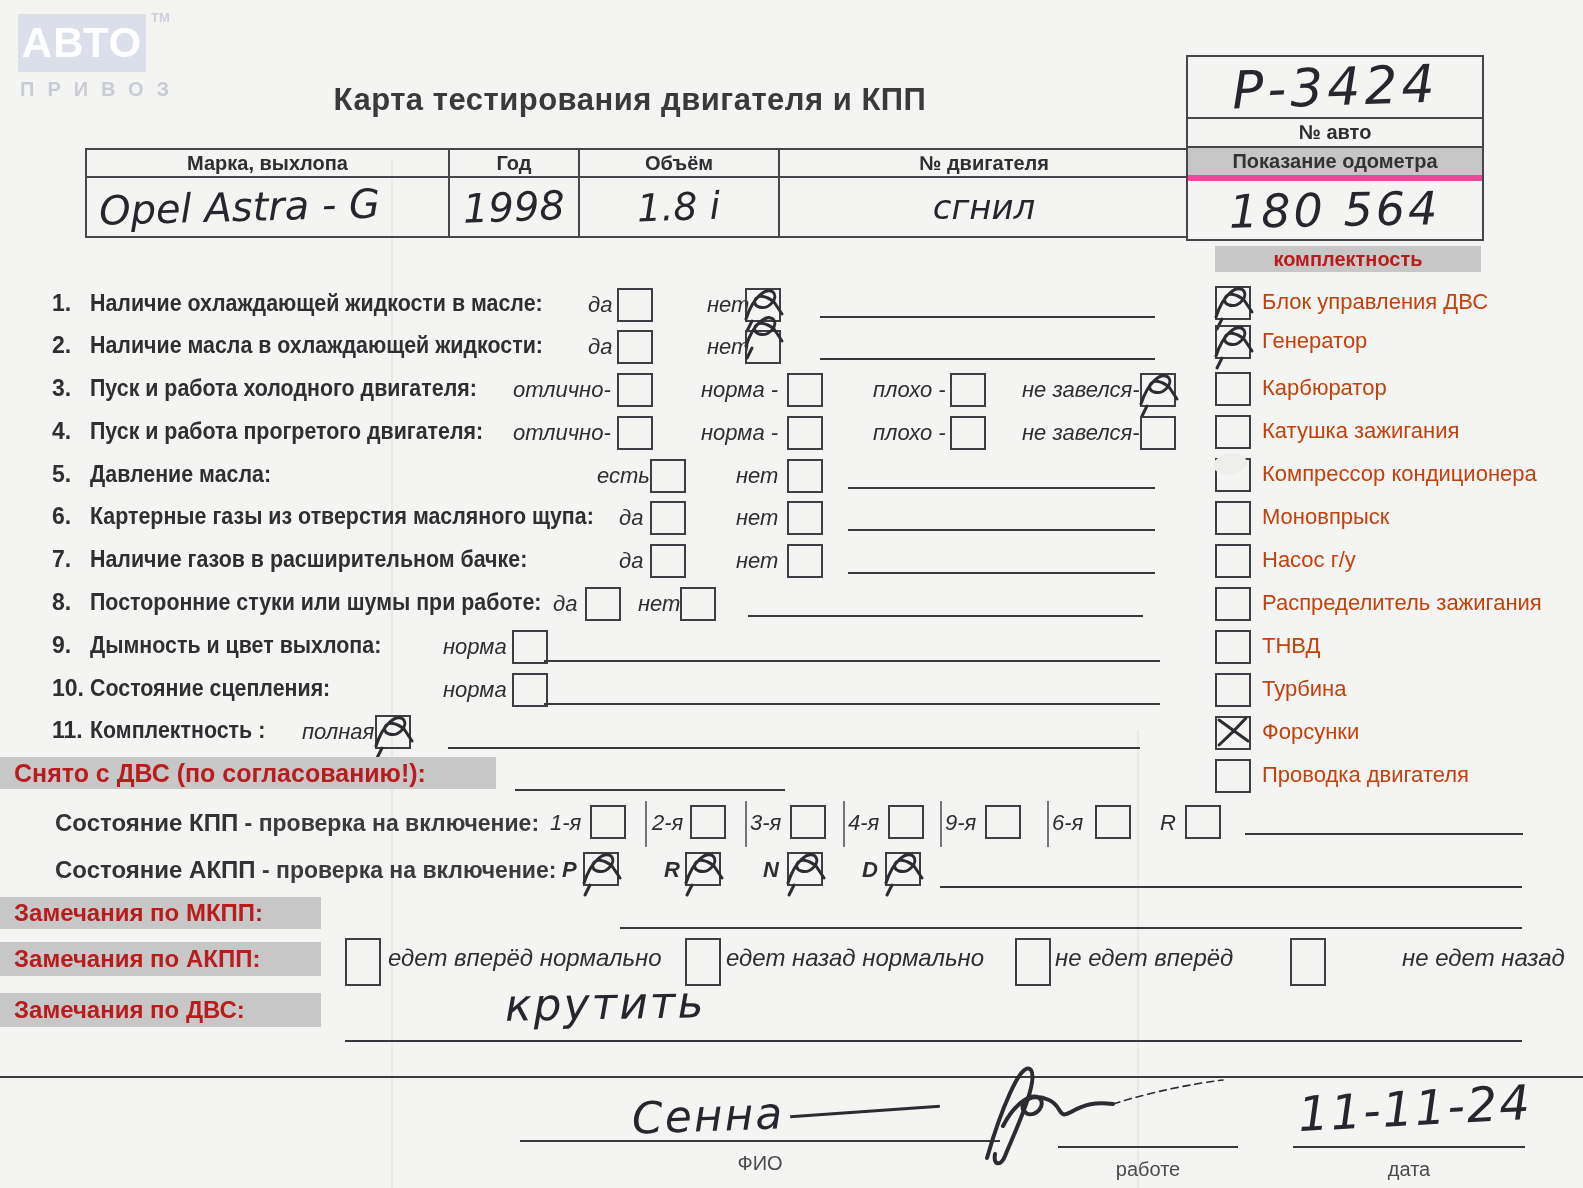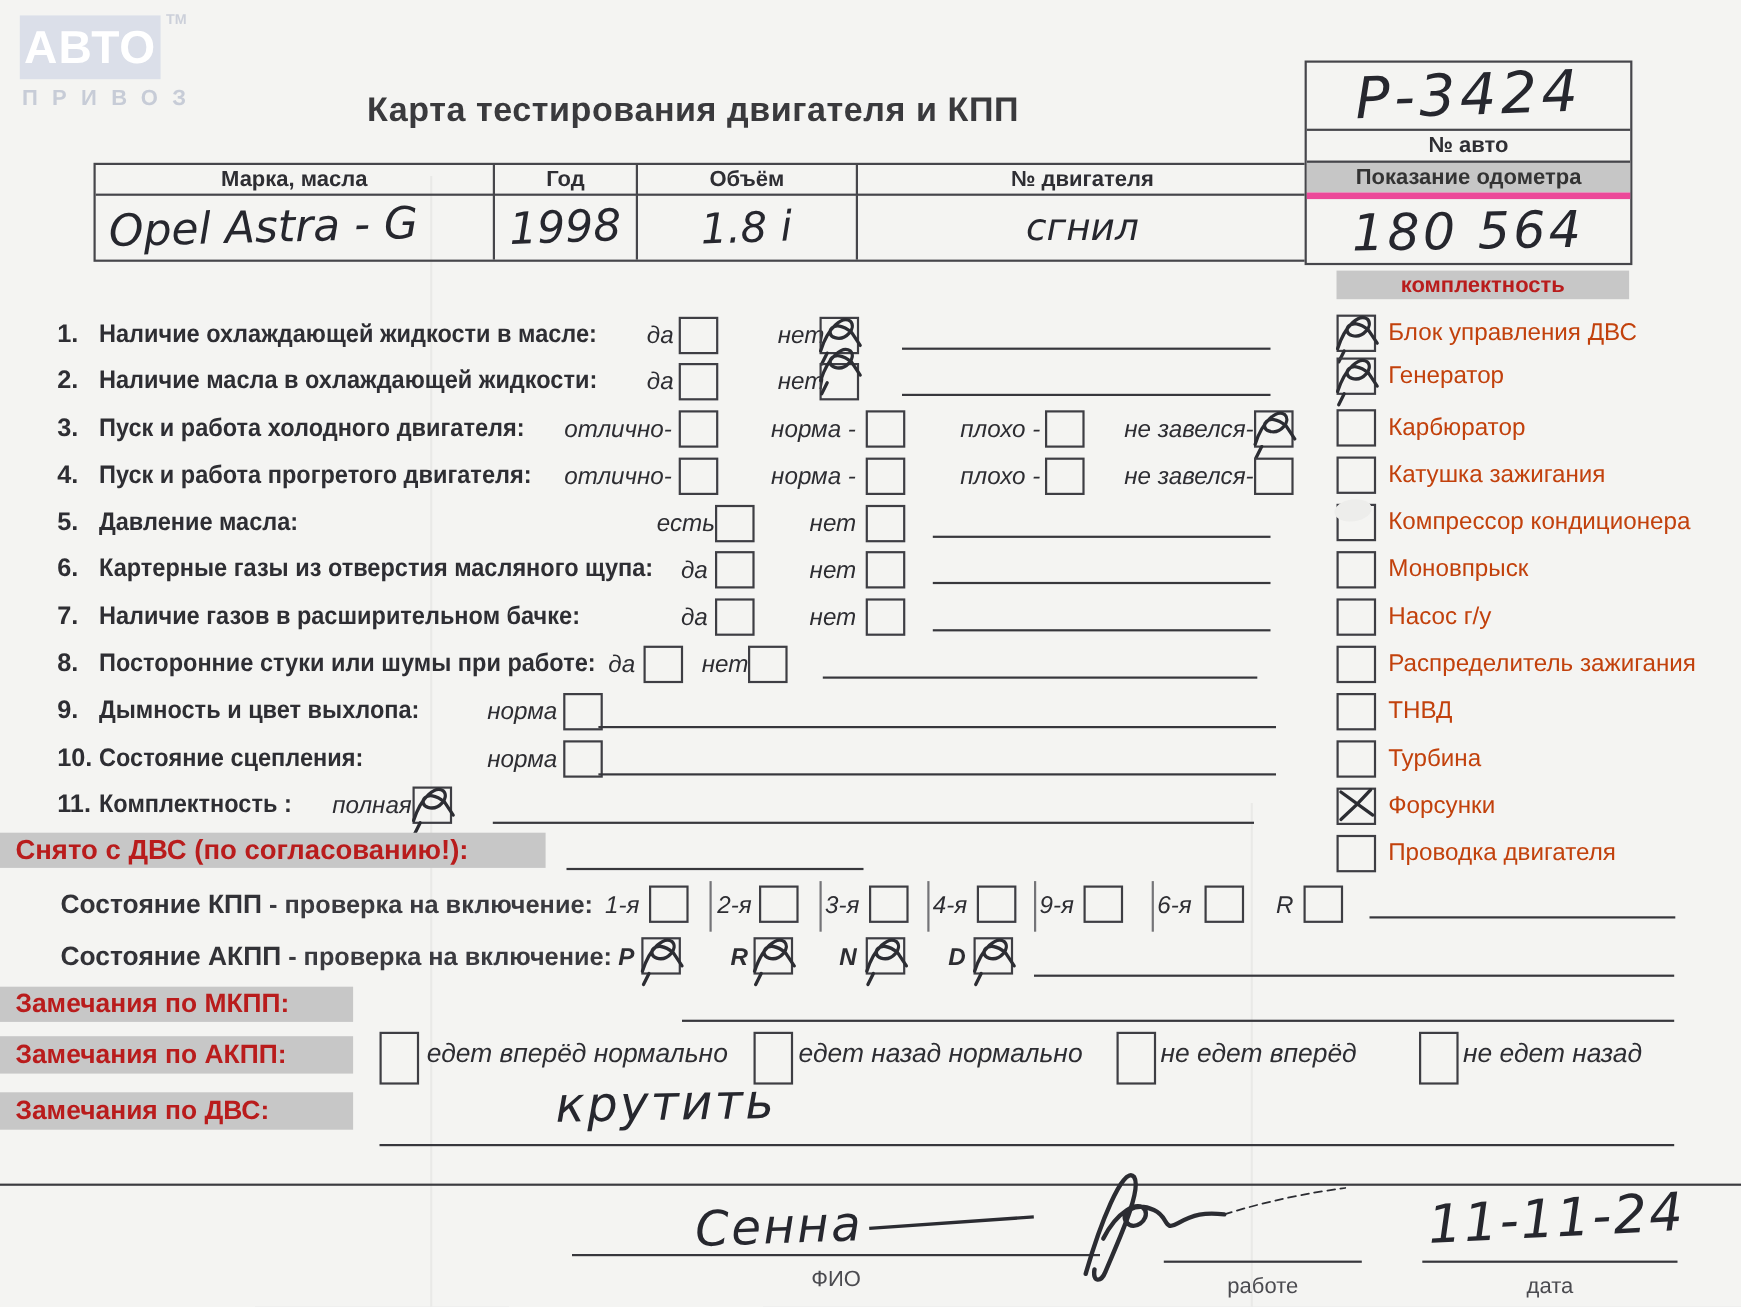--- a/index.html
+++ b/index.html
@@ -71,21 +71,21 @@
 
   <div class="logo-box">
     <span class="logo-brand">АВТО</span>
   </div>
   <span class="logo-tm">ТМ</span>
   <div class="logo-sub">ПРИВОЗ</div>
 
   <div class="title">Карта тестирования двигателя и КПП</div>
 
   <div class="vtable">
-    <div class="hc">Марка, масла</div>
+    <div class="hc">Марка, выхлопа</div>
     <div class="hc">Год</div>
     <div class="hc">Объём</div>
     <div class="hc">№ двигателя</div>
     <div class="vc">
       <span class="hw" style="font-size:40px;margin-left:12px;transform:rotate(-1.5deg);">Opel Astra - G</span>
     </div>
     <div class="vc" style="justify-content:center;">
       <span class="hw" style="font-size:40px;transform:rotate(-2deg);">1998</span>
     </div>
     <div class="vc" style="justify-content:center;">
@@ -355,21 +355,21 @@
 
   <div class="band" style="left:0;top:942px;width:307px;height:34px;padding-left:14px;font-size:24px;">Замечания по АКПП:</div>
   <div class="row" style="top:938px;height:52px;">
     <span class="checkbox tall" style="left:345px;"></span>
     <span class="notelabel" style="left:388px;">едет вперёд нормально</span>
     <span class="checkbox tall" style="left:685px;"></span>
     <span class="notelabel" style="left:726px;">едет назад нормально</span>
     <span class="checkbox tall" style="left:1015px;"></span>
     <span class="notelabel" style="left:1055px;">не едет вперёд</span>
     <span class="checkbox tall" style="left:1290px;"></span>
-    <span class="notelabel" style="left:1330px;">не едет назад</span>
+    <span class="notelabel" style="left:1402px;">не едет назад</span>
   </div>
 
   <div class="band" style="left:0;top:993px;width:307px;height:34px;padding-left:14px;font-size:24px;">Замечания по ДВС:</div>
   <span class="hw abs" style="left:505px;top:978px;font-size:44px;transform:rotate(-1deg);letter-spacing:2px;">крутить</span>
   <span class="wline abs" style="left:345px;width:1177px;top:1040px;"></span>
 
   <div class="abs" style="left:0;top:1076px;width:1583px;height:2px;background:#3c3c40;"></div>
 
 
   <span class="hw abs" style="left:632px;top:1090px;font-size:44px;transform:rotate(-2deg);letter-spacing:2px;">Сенна</span>

